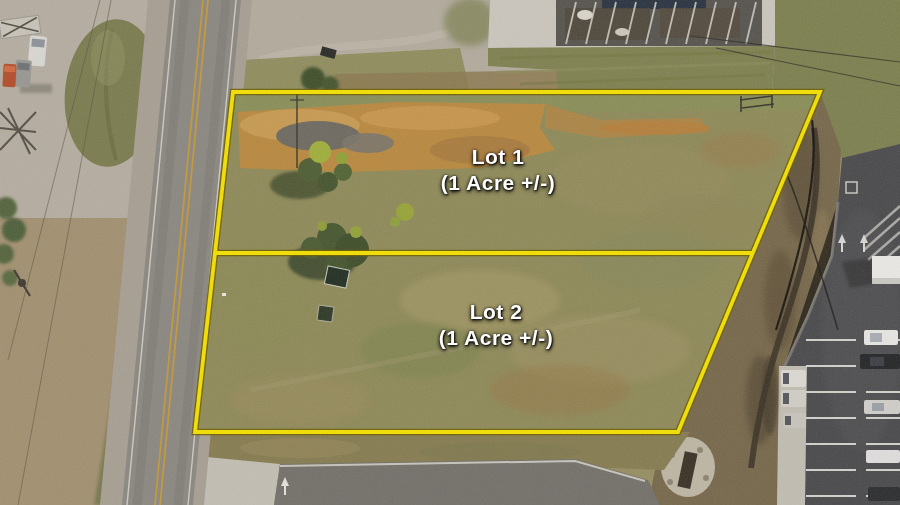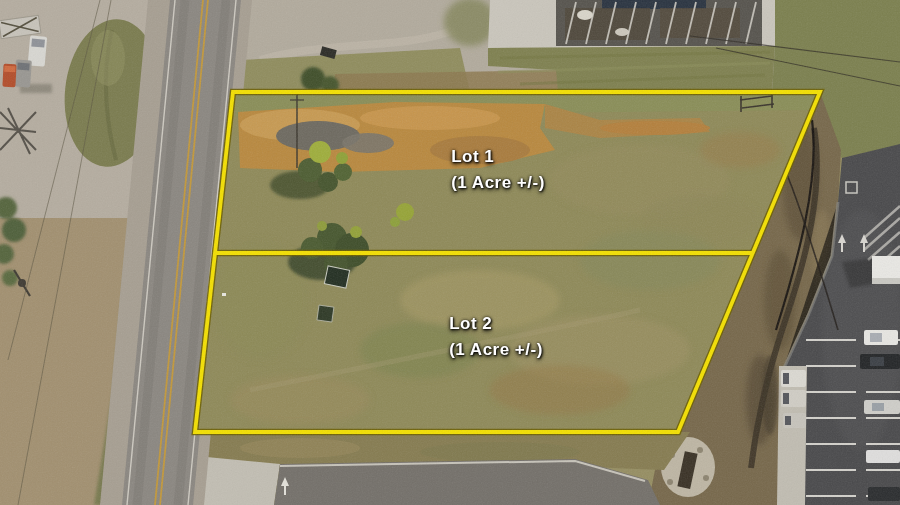--- a/index.html
+++ b/index.html
@@ -3,27 +3,27 @@
 <meta charset="utf-8">
 <style>
   html,body{margin:0;padding:0;background:#222;}
   .stage{
     position:relative;width:900px;height:505px;overflow:hidden;
     font-family:"Liberation Sans",sans-serif;
   }
   .stage svg{position:absolute;left:0;top:0;display:block;}
   .lot-label{
     position:absolute;transform:translateX(-50%);
-    text-align:left;color:#ffffff;font-weight:bold;
-    font-size:17px;line-height:26px;letter-spacing:0.5px;
+    text-align:center;color:#ffffff;font-weight:bold;
+    font-size:21px;line-height:26px;letter-spacing:0.5px;
     text-shadow:0 2px 4px rgba(0,0,0,.9),0 0 3px rgba(0,0,0,.7),1px 1px 2px rgba(0,0,0,.8);
     white-space:nowrap;pointer-events:none;
   }
   #lot1-label{left:498px;top:144px;}
-  #lot2-label{left:496px;top:311px;}
+  #lot2-label{left:496px;top:299px;}
 </style>
 </head>
 <body>
 
 <div class="stage">
 <svg width="900" height="505" viewBox="0 0 900 505">
   <defs>
     <filter id="soft" x="-40%" y="-40%" width="180%" height="180%">
           <feGaussianBlur stdDeviation="3"></feGaussianBlur>
         </filter>

